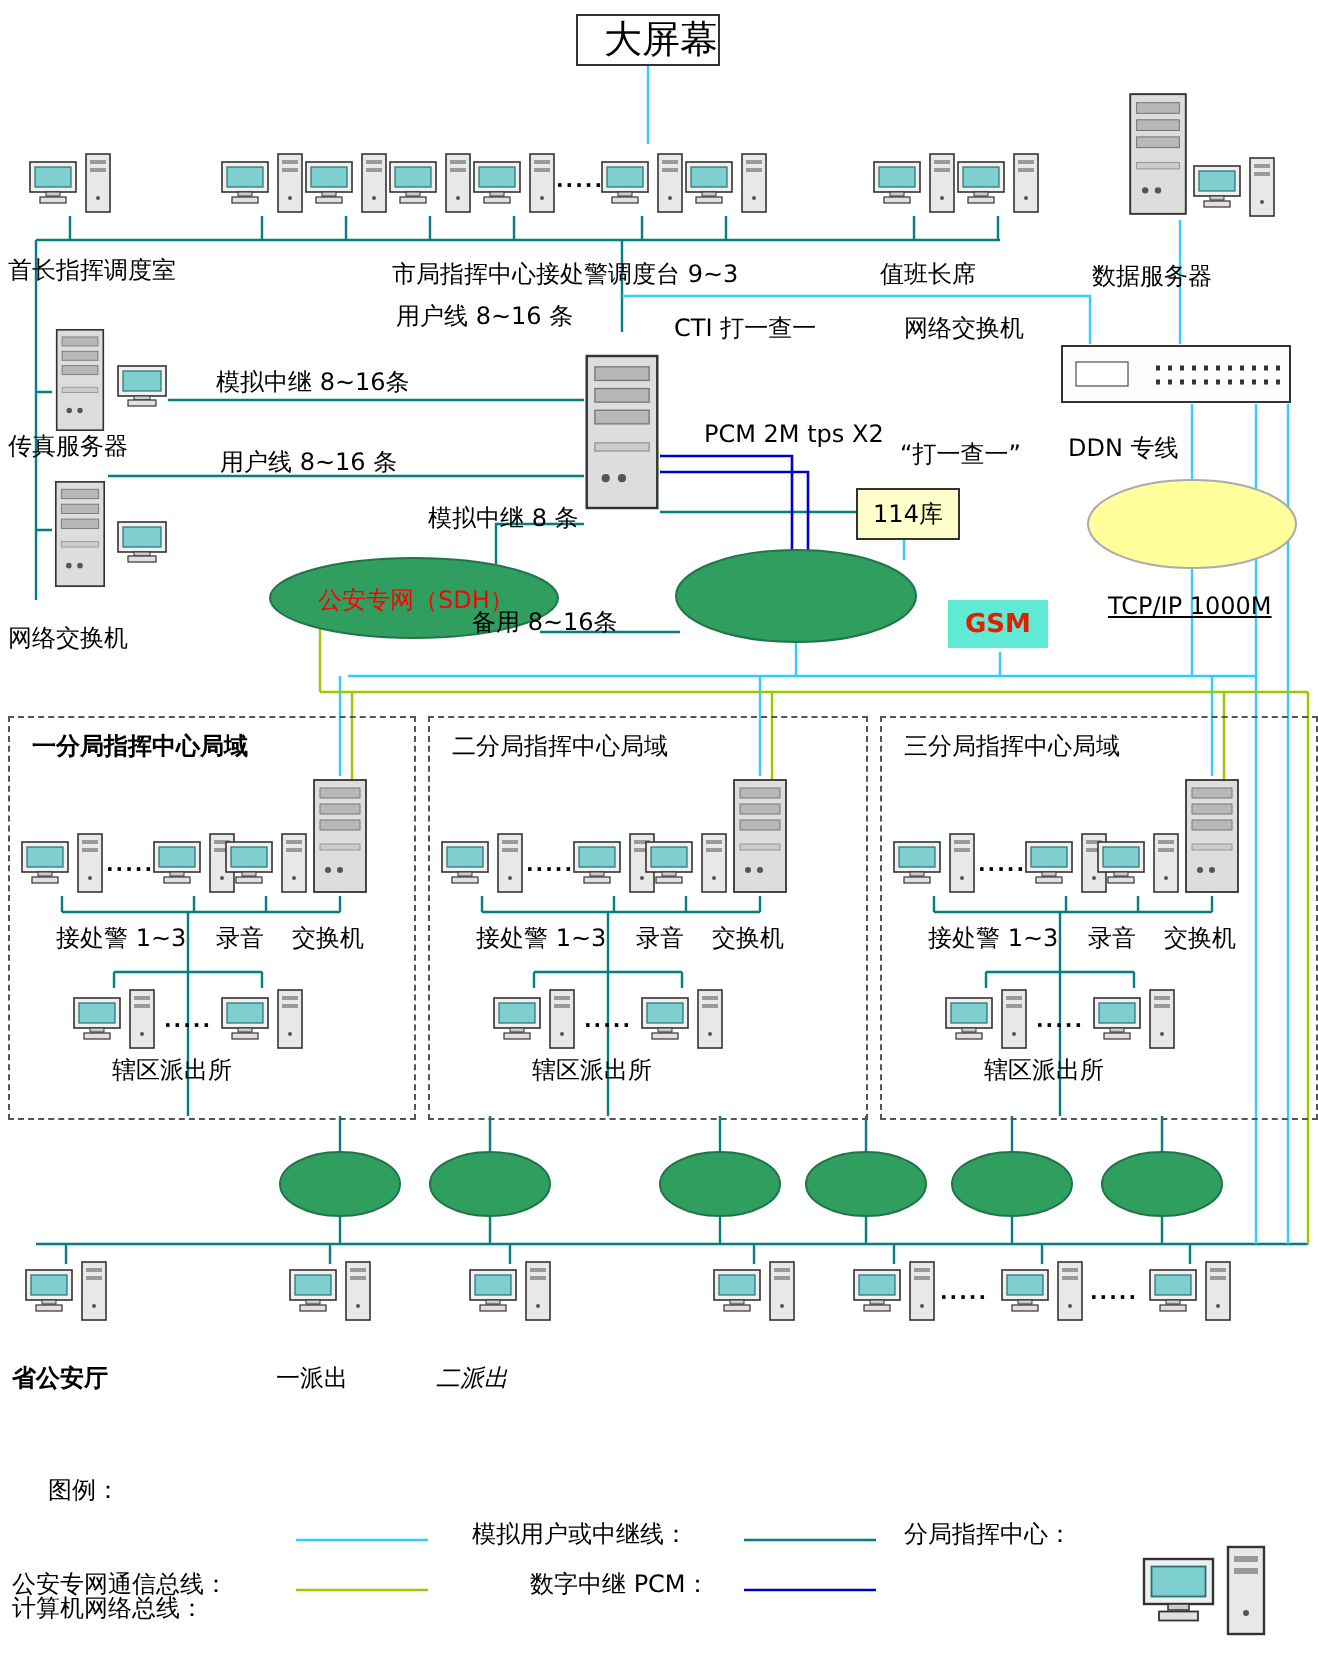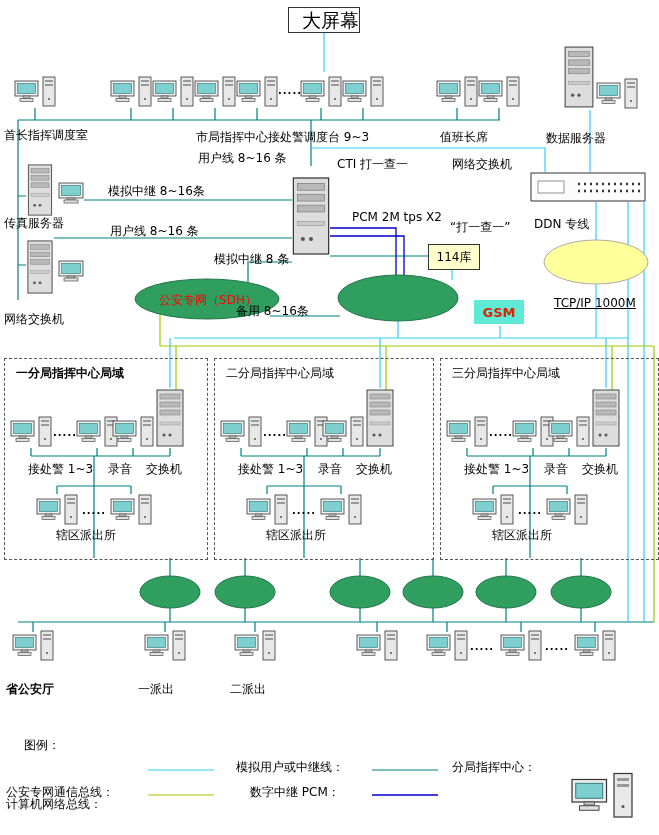--- a/index.html
+++ b/index.html
@@ -217,24 +217,24 @@
   <div class="lbl" style="left:452px;top:366px;">三分局指挥中心局域</div>
   <div class="lbl" style="left:464px;top:462px;">接处警 1~3</div>
   <div class="lbl" style="left:544px;top:462px;">录音</div>
   <div class="lbl" style="left:582px;top:462px;">交换机</div>
   <div class="lbl" style="left:492px;top:528px;">辖区派出所</div>
   <div class="dots" style="left:489px;top:430px;">·····</div>
   <div class="dots" style="left:518px;top:508px;">·····</div>
 
   <div class="lbl" style="left:6px;top:682px;font-weight:bold;">省公安厅</div>
   <div class="lbl" style="left:138px;top:682px;">一派出</div>
-  <div class="lbl" style="left:230px;top:682px;">二派出</div>
+  <div class="lbl" style="left:218px;top:682px;font-style:italic;">二派出</div>
   <div class="dots" style="left:470px;top:644px;">·····</div>
   <div class="dots" style="left:545px;top:644px;">·····</div>
 
   <div class="lbl" style="left:24px;top:738px;">图例：</div>
   <div class="lbl" style="left:6px;top:760px;margin-top:37px;">计算机网络总线：</div>
   <div class="lbl" style="left:6px;top:785px;">公安专网通信总线：</div>
   <div class="lbl" style="left:236px;top:760px;">模拟用户或中继线：</div>
-  <div class="lbl" style="left:250px;top:785px;">数字中继 PCM：</div>
+  <div class="lbl" style="left:265px;top:785px;">数字中继 PCM：</div>
   <div class="lbl" style="left:452px;top:760px;">分局指挥中心：</div>
 
 </div>
 
 </body></html>

